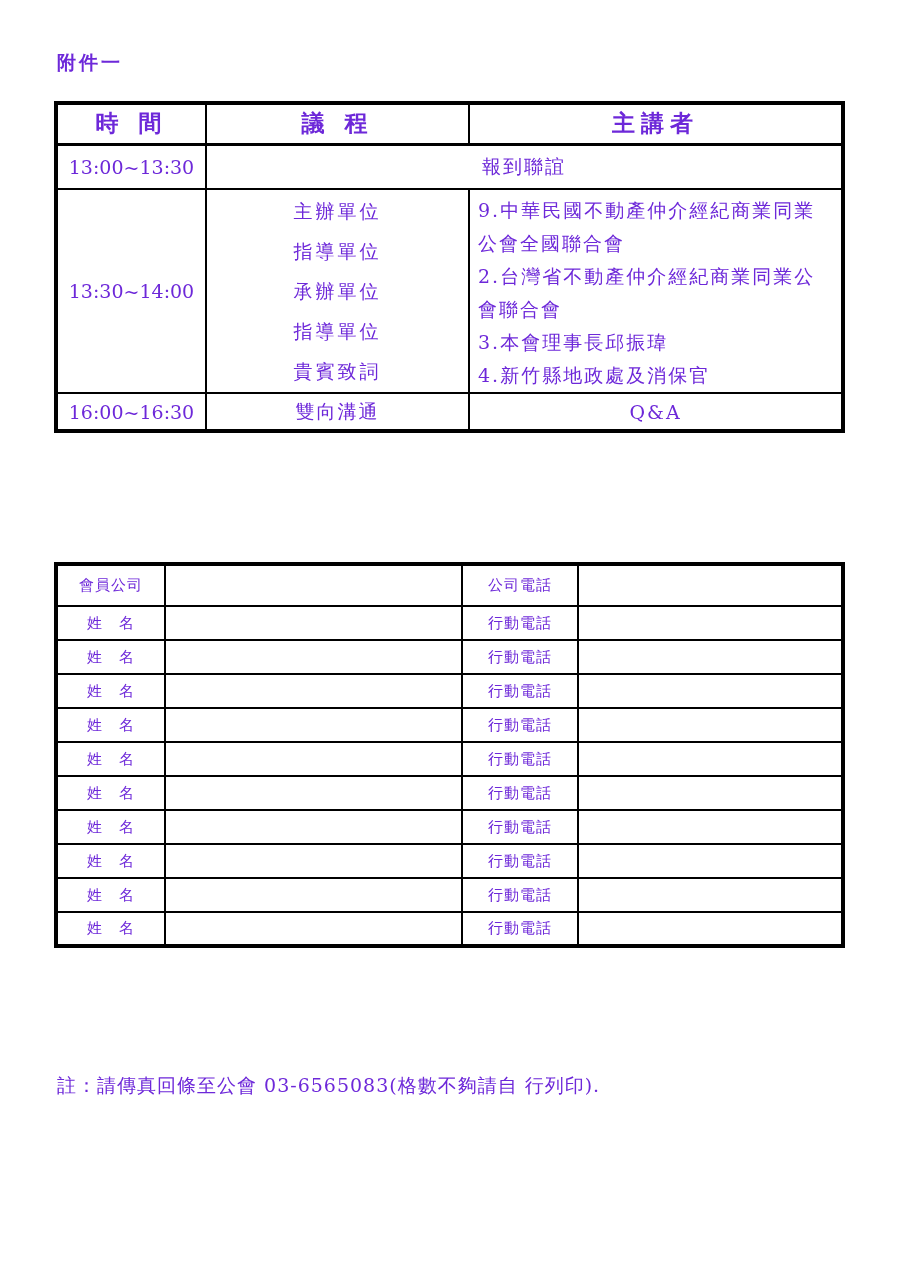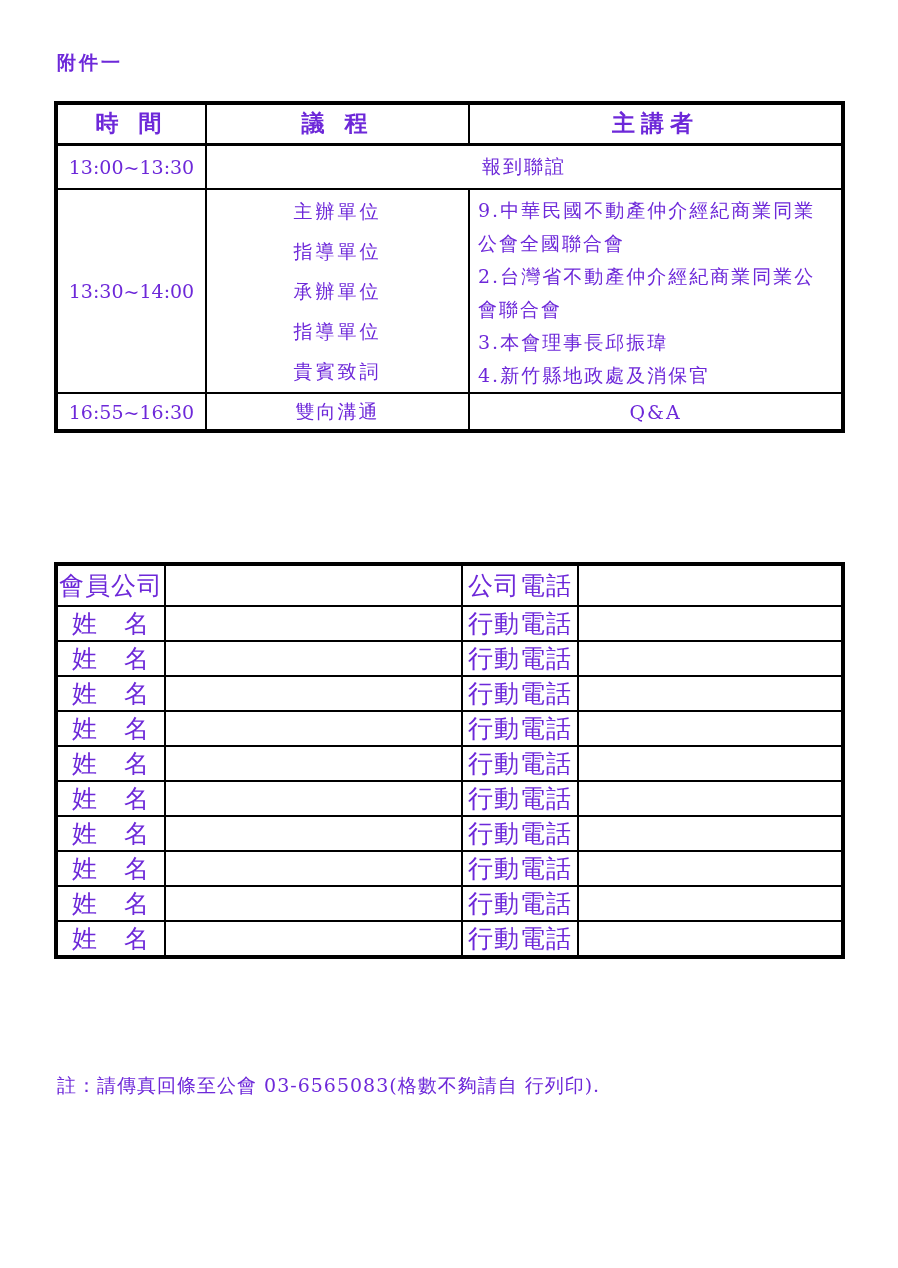--- a/index.html
+++ b/index.html
@@ -40,21 +40,21 @@
   .prog-lines div {
     line-height:40px; text-align:center;
     letter-spacing:3px; white-space:nowrap;
   }
   .speaker-cell { vertical-align:top; padding:4px 4px 0 8px; }
   .speaker-cell div {
     line-height:33px; letter-spacing:2px;
     white-space:nowrap; text-align:left;
   }
   table.reg { top:550px; border:4px solid #000; }
-  .reg td { border:2px solid #000; font-size:25px; vertical-align:middle; overflow:hidden; }
+  .reg td { border:2px solid #000; font-size:15px; vertical-align:middle; overflow:hidden; }
   .reg .title-cell {
     height:45px; text-align:center; vertical-align:middle;
     font-size:25px; font-weight:bold; letter-spacing:1px;
     border-bottom:3px solid #000;
   }
   .reg .label-cell { text-align:center; letter-spacing:1px; }
   .row-company td { height:42px; }
   .row-name td { height:34px; }
   .note {
     position:absolute; left:57px; top:1073px;
@@ -98,21 +98,21 @@
         <td class="speaker-cell">
           <div>9.中華民國不動產仲介經紀商業同業</div>
           <div>公會全國聯合會</div>
           <div>2.台灣省不動產仲介經紀商業同業公</div>
           <div>會聯合會</div>
           <div>3.本會理事長邱振瑋</div>
           <div>4.新竹縣地政處及消保官</div>
         </td>
       </tr>
       <tr class="row-qa">
-        <td class="time-cell">16:55~16:30</td>
+        <td class="time-cell">16:00~16:30</td>
         <td class="cell-center">雙向溝通</td>
         <td class="cell-center">Q&amp;A</td>
       </tr>
     </tbody>
   </table>
 
   <table class="reg">
     <colgroup>
         <col style="width:109px">
         <col style="width:297px">

